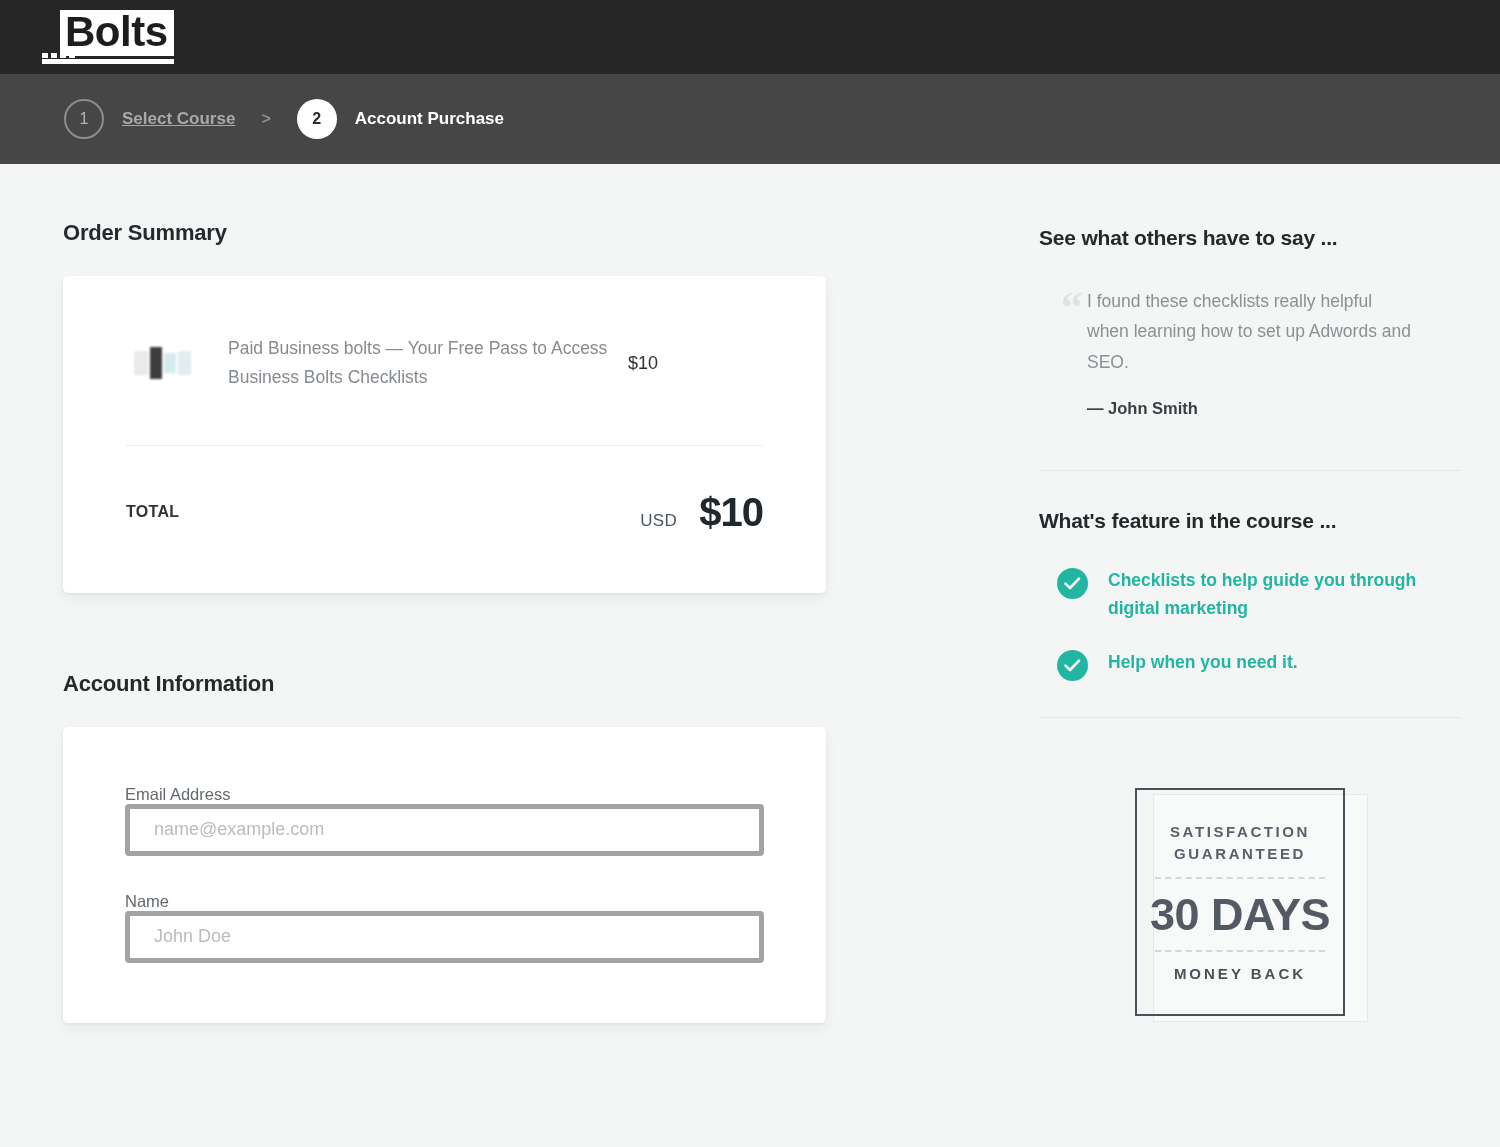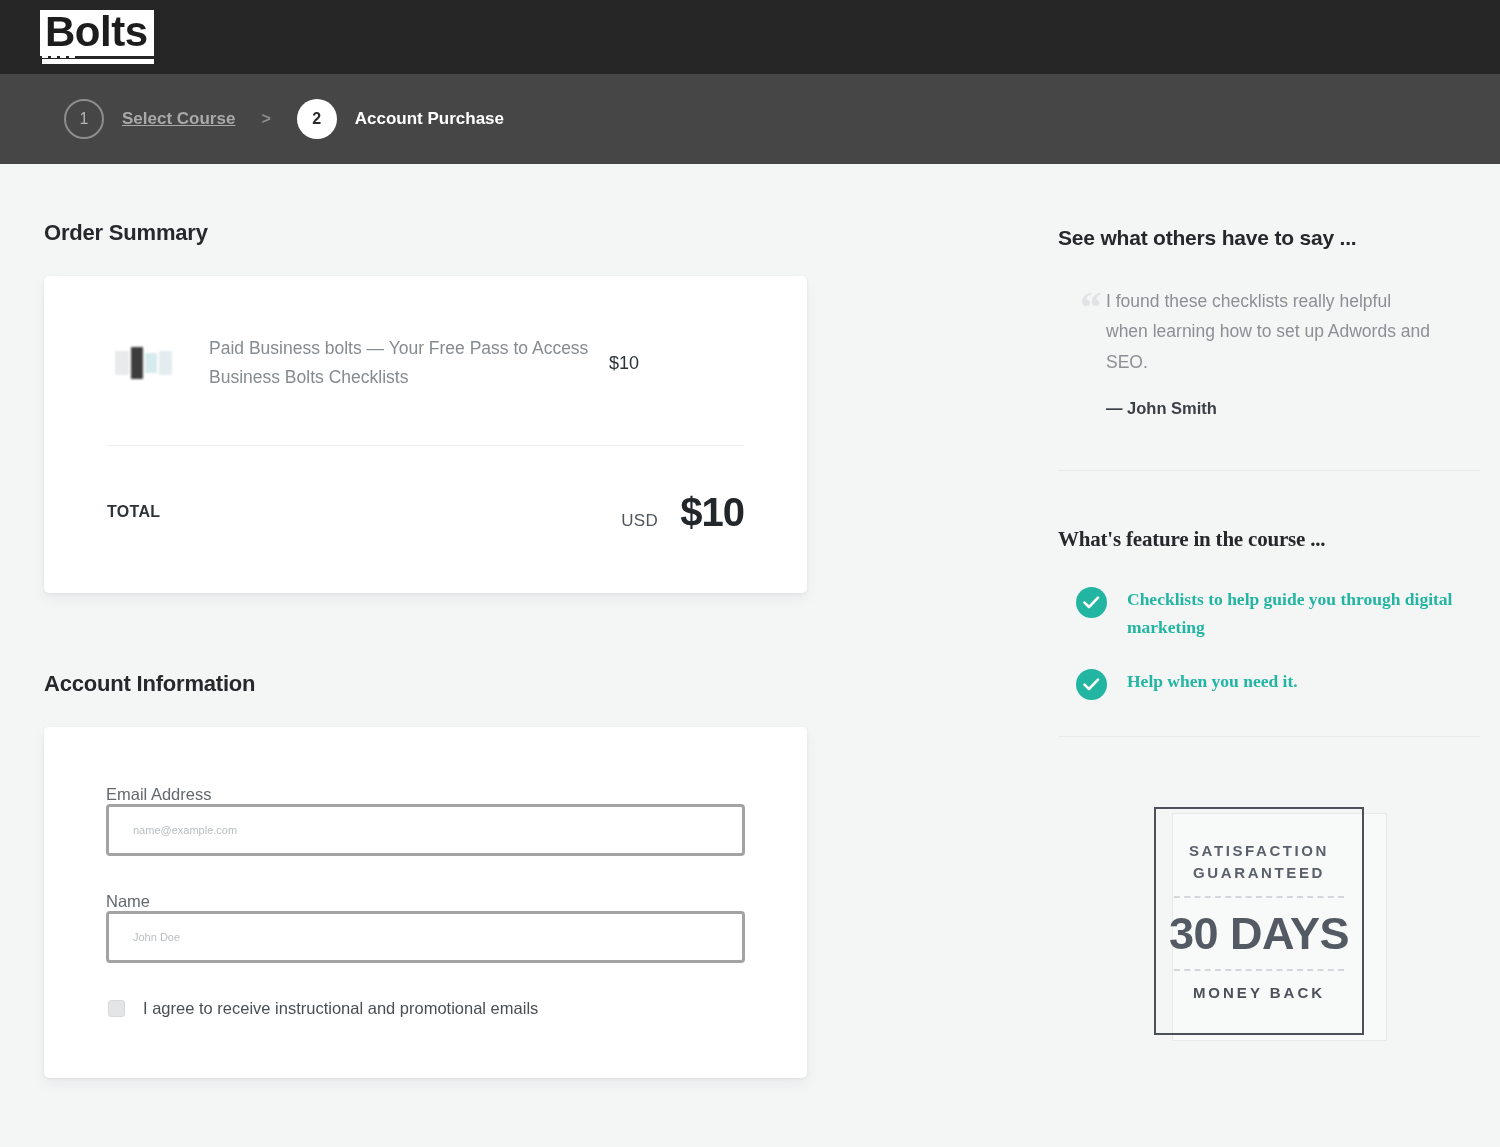--- a/index.html
+++ b/index.html
@@ -34,20 +34,21 @@
     padding-right: 3px;
   }
   .logo-word-2 {
     background: #ffffff;
     color: #1d1d1d;
     font-size: 42px;
     font-weight: 700;
     letter-spacing: -0.5px;
     line-height: 1;
     padding: 1px 6px 3px 5px;
+    margin-left: 20px;
   }
   .logo-underline {
     position: absolute;
     left: 2px; right: 0; bottom: 0;
     height: 5px;
     background: #ffffff;
   }
   .logo-dashes {
     position: absolute;
     left: 2px; bottom: 6px;
@@ -84,21 +85,21 @@
     color: #2b2b2b;
   }
   .step-label { font-size: 17px; margin-left: 18px; }
   .step-label.inactive { color: #a9a9a9; font-weight: 700; text-decoration: underline; }
   .step-label.active { color: #ffffff; font-weight: 700; }
   .step-sep { color: #8d8d8d; font-size: 16px; font-weight: 700; margin: 0 26px; }
 
   
   .page {
     display: flex;
-    padding: 0 20px;
+    padding: 0 39px;
     gap: 8px;
   }
   .col-left { width: 940px; padding-left: 24px; padding-top: 56px; }
   .col-right { flex: 1; padding-top: 62px; padding-left: 124px; }
 
   .section-title {
     font-size: 22px;
     font-weight: 700;
     color: #25292c;
     letter-spacing: -0.2px;
@@ -165,24 +166,24 @@
   .account-card { width: 763px; padding: 58px 62px 60px 62px; }
   .field-label {
     font-size: 16.5px;
     color: #63696e;
     margin-bottom: 28px;
   }
   .field-input {
     display: block;
     width: 100%;
     height: 52px;
-    border: 3px solid #a3a3a3;
+    border: 5px solid #a3a3a3;
     border-radius: 4px;
     padding: 0 24px;
-    font-size: 11px;
+    font-size: 18px;
     font-family: "Liberation Sans", sans-serif;
     color: #33383d;
     background: #ffffff;
     outline: none;
   }
   .field-input::placeholder { color: #b9bdc0; }
   .field-gap { height: 36px; }
   .consent-row { display: flex; align-items: center; margin-top: 36px; }
   .consent-box {
     width: 17px; height: 17px;
@@ -227,21 +228,21 @@
     font-size: 16.5px;
     font-weight: 700;
     color: #3b4046;
   }
   .rc-divider {
     height: 1px;
     background: #e7e9ea;
     margin: 52px 0 0 0;
     width: 422px;
   }
-  .rc-block-2 { margin-top: 56px; font-family: Liberation Serif, serif; }
+  .rc-block-2 { margin-top: 38px; }
   .feature-list { margin-top: 34px; padding-left: 18px; }
   .feature-item { display: flex; align-items: flex-start; margin-bottom: 26px; }
   .feature-check {
     width: 31px; height: 31px;
     border-radius: 50%;
     background: #22b5a2;
     flex: 0 0 auto;
     position: relative;
     margin-top: 1px;
   }
@@ -367,24 +368,20 @@
     </section>
 
     <h2 class="section-title account-head">Account Information</h2>
 
     <section class="card account-card">
       <label class="field-label">Email Address</label>
       <input class="field-input" type="email" placeholder="name@example.com" style="">
       <div class="field-gap"></div>
       <label class="field-label">Name</label>
       <input class="field-input" type="text" placeholder="John Doe" style="">
-      <div class="consent-row">
-        <span class="consent-box"></span>
-        <span class="consent-text">I agree to receive instructional and promotional emails</span>
-      </div>
     </section>
 
   </main>
 
   <aside class="col-right">
 
     <h3 class="rc-title">See what others have to say ...</h3>
     <div class="quote-block">
       <span class="quote-mark">“</span>
       <div class="quote-body">

